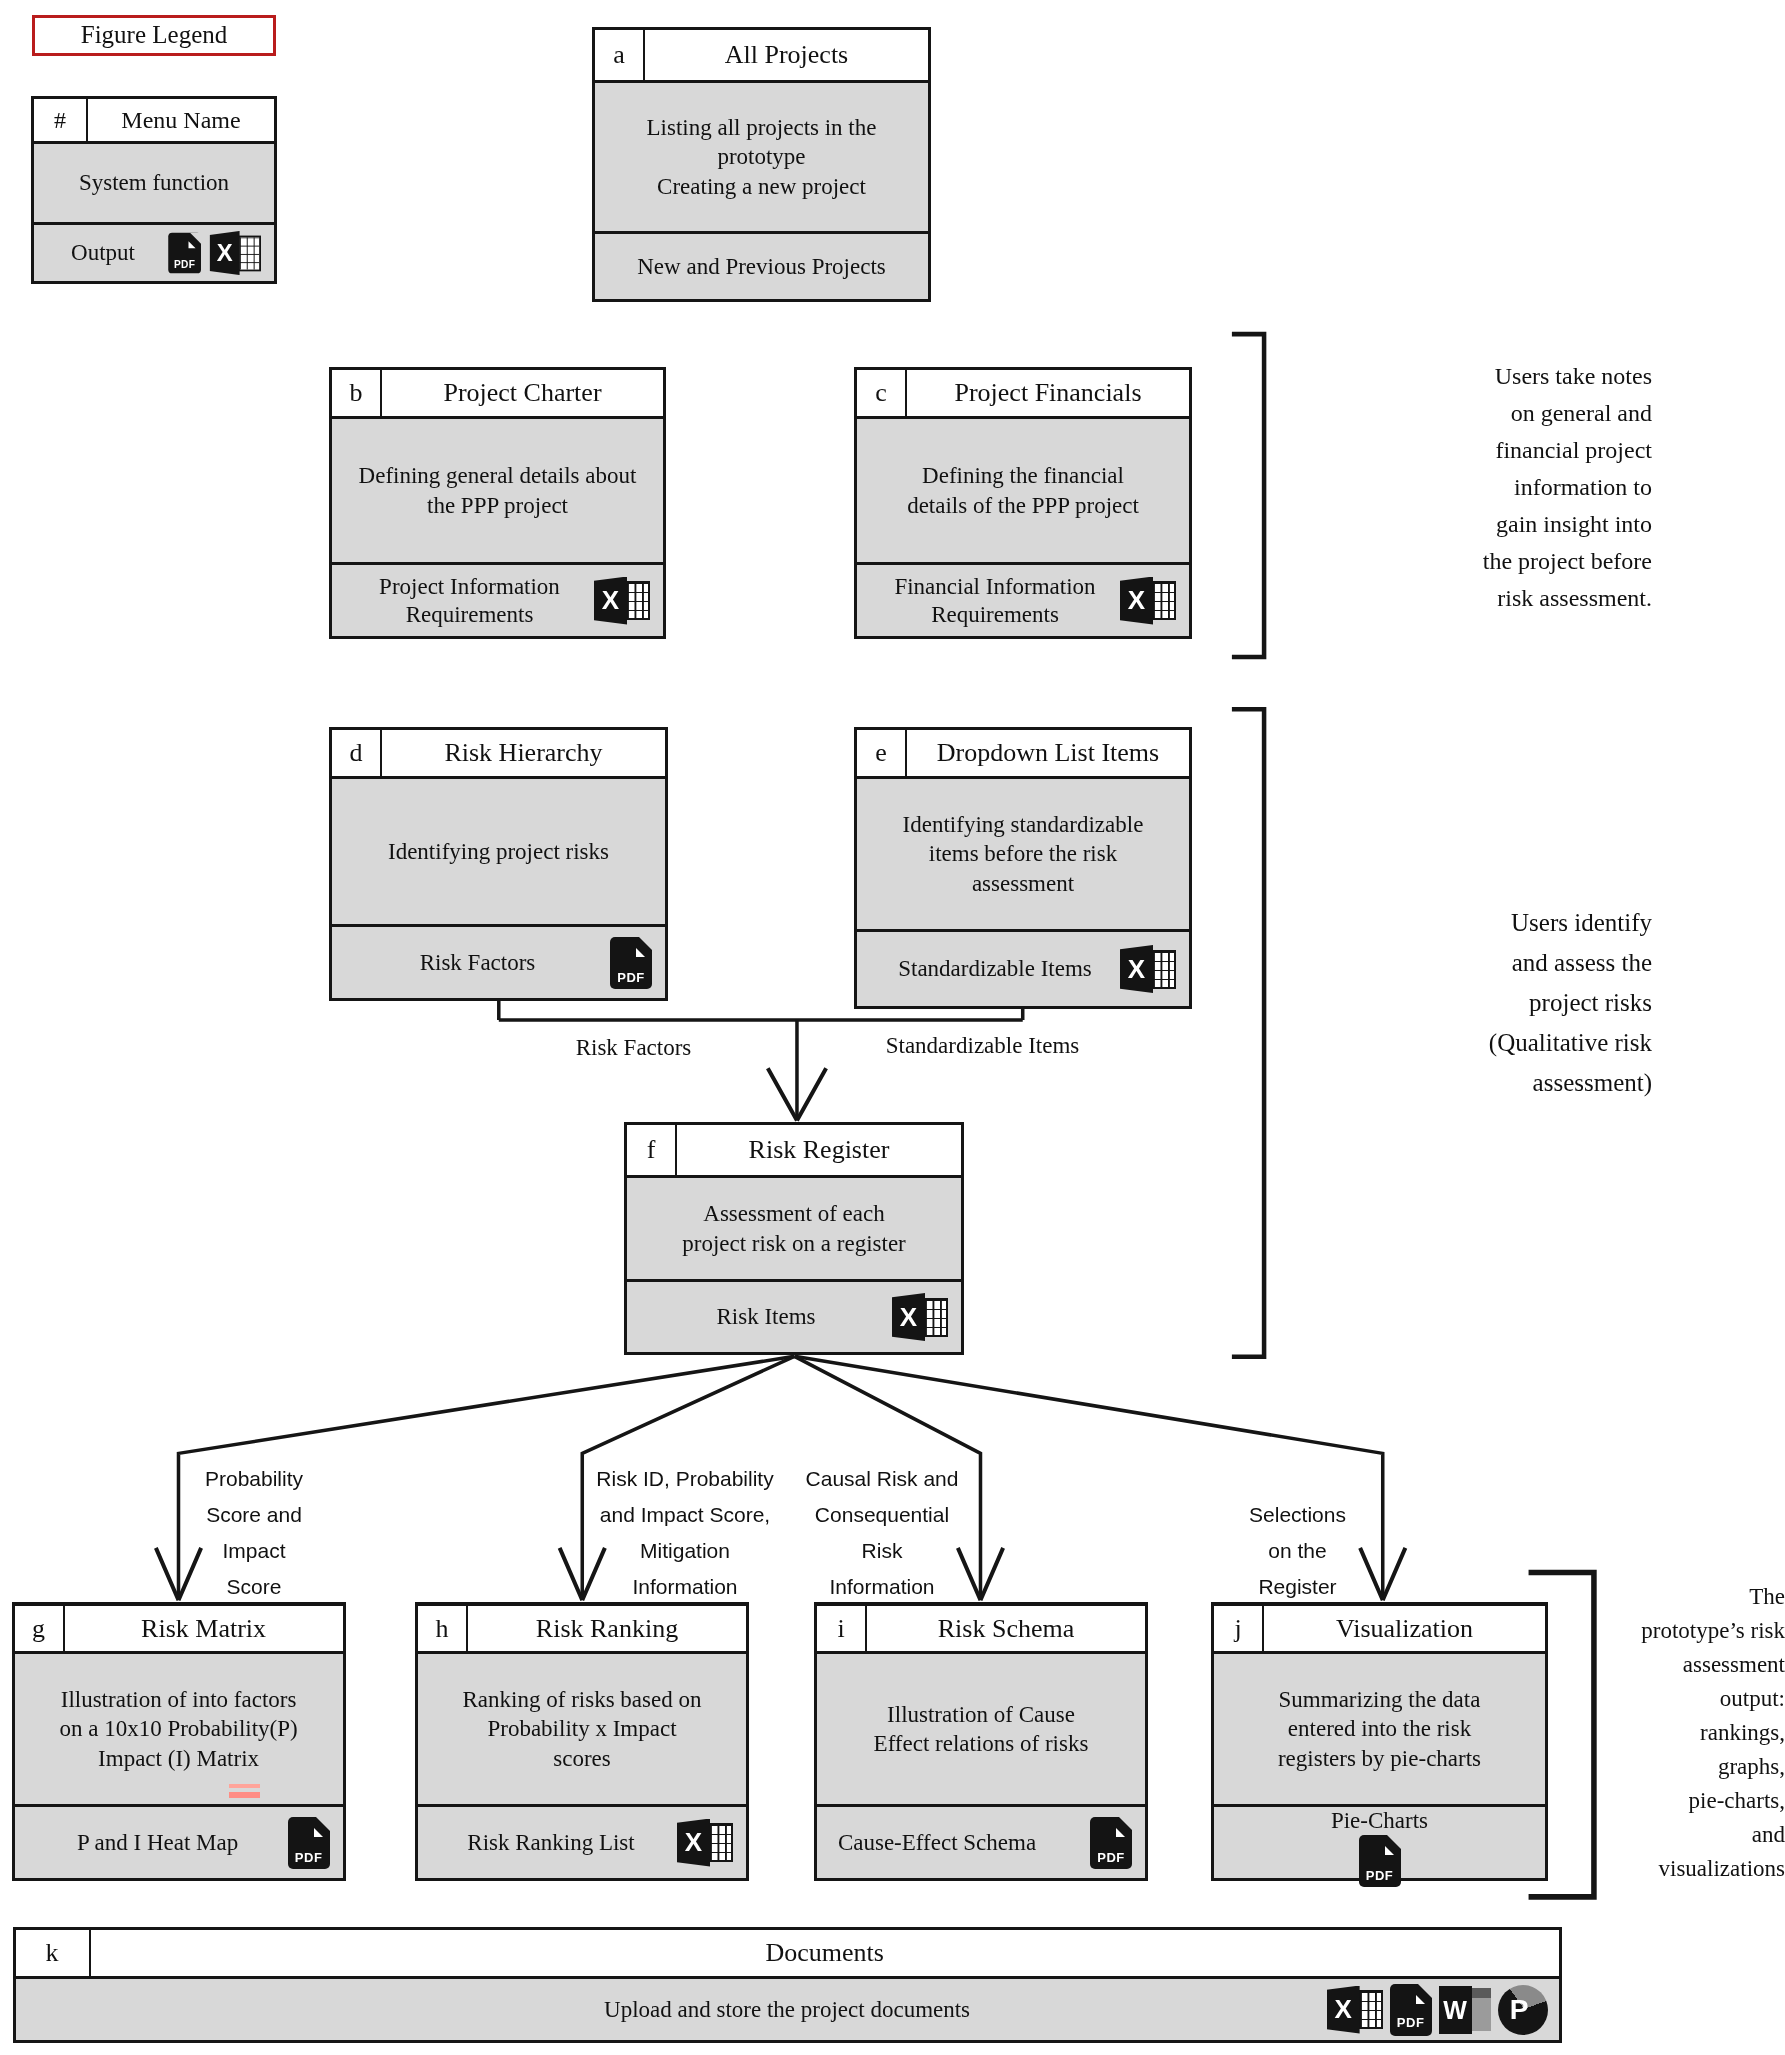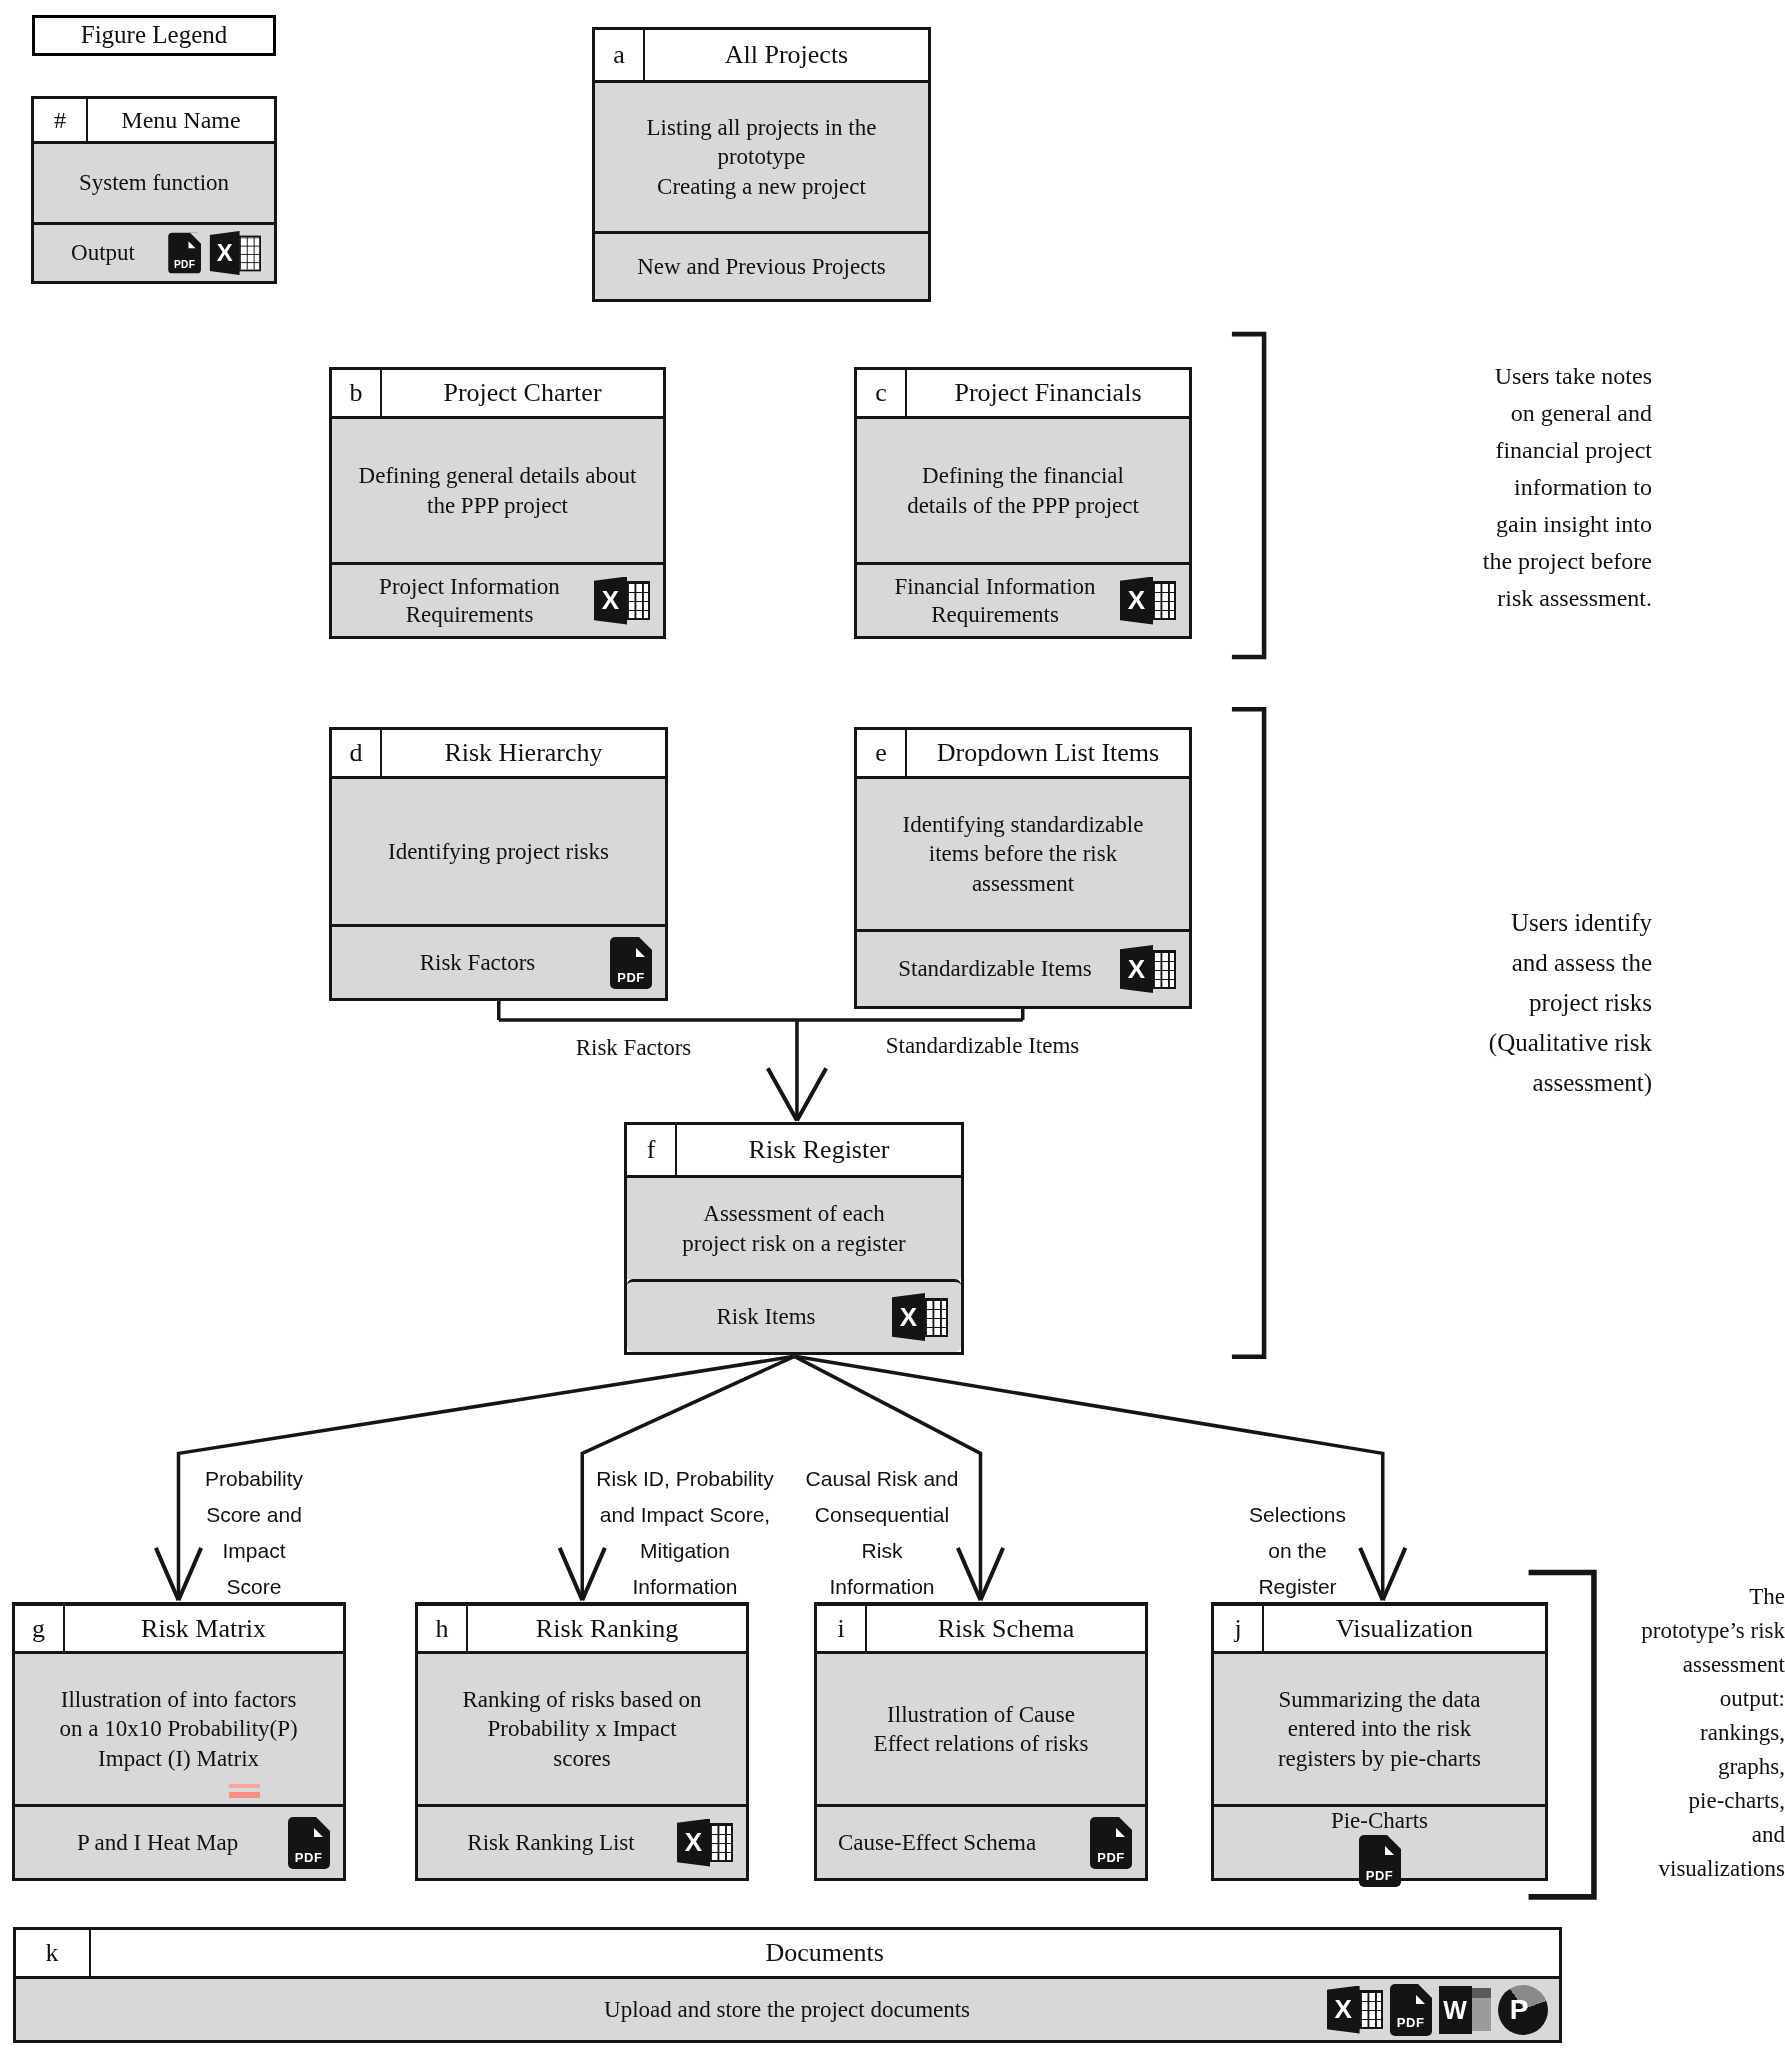--- a/index.html
+++ b/index.html
@@ -7,33 +7,33 @@
   svg.wires{position:absolute;left:0;top:0;width:1785px;height:2056px;pointer-events:none;}
 
   .box{position:absolute;border:3px solid #151515;background:#fff;display:flex;flex-direction:column;box-sizing:border-box;}
   .hdr{display:flex;background:#fff;border-bottom:3.5px solid #151515;flex:0 0 auto;}
   .letter{width:48px;border-right:2.5px solid #151515;display:flex;align-items:center;justify-content:center;font-size:26px;flex:0 0 auto;}
   .title{flex:1;display:flex;align-items:center;justify-content:center;font-size:26px;}
   .body{flex:1;background:#d8d8d8;display:flex;align-items:center;justify-content:center;text-align:center;white-space:pre-line;font-size:23px;line-height:1.28;padding:0 9px;}
   .out{background:#d8d8d8;border-top:3px solid #151515;display:flex;align-items:center;padding:0 13px;flex:0 0 auto;}
   .out .txt{flex:1;text-align:center;white-space:pre-line;font-size:23px;line-height:1.2;}
 
-  .box-plain{position:absolute;border:3px solid #000000;background:#fff;display:flex;align-items:center;justify-content:center;font-size:25px;box-sizing:border-box;}
+  .box-plain{position:absolute;border:3px solid #b91c1c;background:#fff;display:flex;align-items:center;justify-content:center;font-size:25px;box-sizing:border-box;}
 
   
   #legend-title{left:32px;top:14.6px;width:244px;height:41px;}
   #legend-sample{left:31px;top:96px;width:246px;height:188px;}
   #legend-sample .hdr{height:42px;} #legend-sample .letter{width:52px;} #legend-sample .out{height:56px;}
   #legend-sample .title,#legend-sample .letter{font-size:24px;}
   #box-a{left:592px;top:27px;width:339px;height:275px;} #box-a .hdr{height:50px;} #box-a .out{height:65px;}
   #box-b{left:329px;top:367px;width:337px;height:272px;} #box-b .hdr{height:46px;} #box-b .out{height:71px;}
   #box-c{left:854px;top:367px;width:338px;height:272px;} #box-c .hdr{height:46px;} #box-c .out{height:71px;}
   #box-d{left:329px;top:727px;width:339px;height:274px;} #box-d .hdr{height:46px;} #box-d .out{height:71px;}
   #box-e{left:854px;top:727px;width:338px;height:282px;} #box-e .hdr{height:46px;} #box-e .out{height:74px;}
-  #box-f{left:624px;top:1122px;width:340px;height:233px;} #box-f .hdr{height:50px;} #box-f .out{height:70px;border-radius:6px;}
+  #box-f{left:624px;top:1122px;width:340px;height:233px;} #box-f .hdr{height:50px;} #box-f .out{height:70px;}
   #box-g{left:11.6px;top:1602px;width:334px;height:279px;border-top-width:4.5px;} #box-g .hdr{height:45px;} #box-g .out{height:71px;}
   #box-h{left:415px;top:1602px;width:334px;height:279px;border-top-width:4.5px;} #box-h .hdr{height:45px;} #box-h .out{height:71px;padding-left:7px;}
   #box-i{left:814px;top:1602px;width:334px;height:279px;border-top-width:4.5px;} #box-i .hdr{height:45px;} #box-i .out{height:71px;gap:46px;}
   #box-j{left:1211px;top:1602px;width:337px;height:279px;border-top-width:4.5px;} #box-j .hdr{height:45px;} #box-j .out{height:71px;flex-direction:column;}
   #box-k{left:12.6px;top:1927px;width:1549px;height:116px;} #box-k .hdr{height:46px;} #box-k .letter{width:73px;}
   #box-k .body{flex-direction:row;justify-content:center;position:relative;}
   #box-k .k-icons{position:absolute;right:11px;top:0;bottom:0;display:flex;align-items:center;gap:7px;}
 
   .note{position:absolute;text-align:right;white-space:pre-line;}
   #note-1{left:1285px;top:358px;width:367px;font-size:24px;line-height:37px;}

